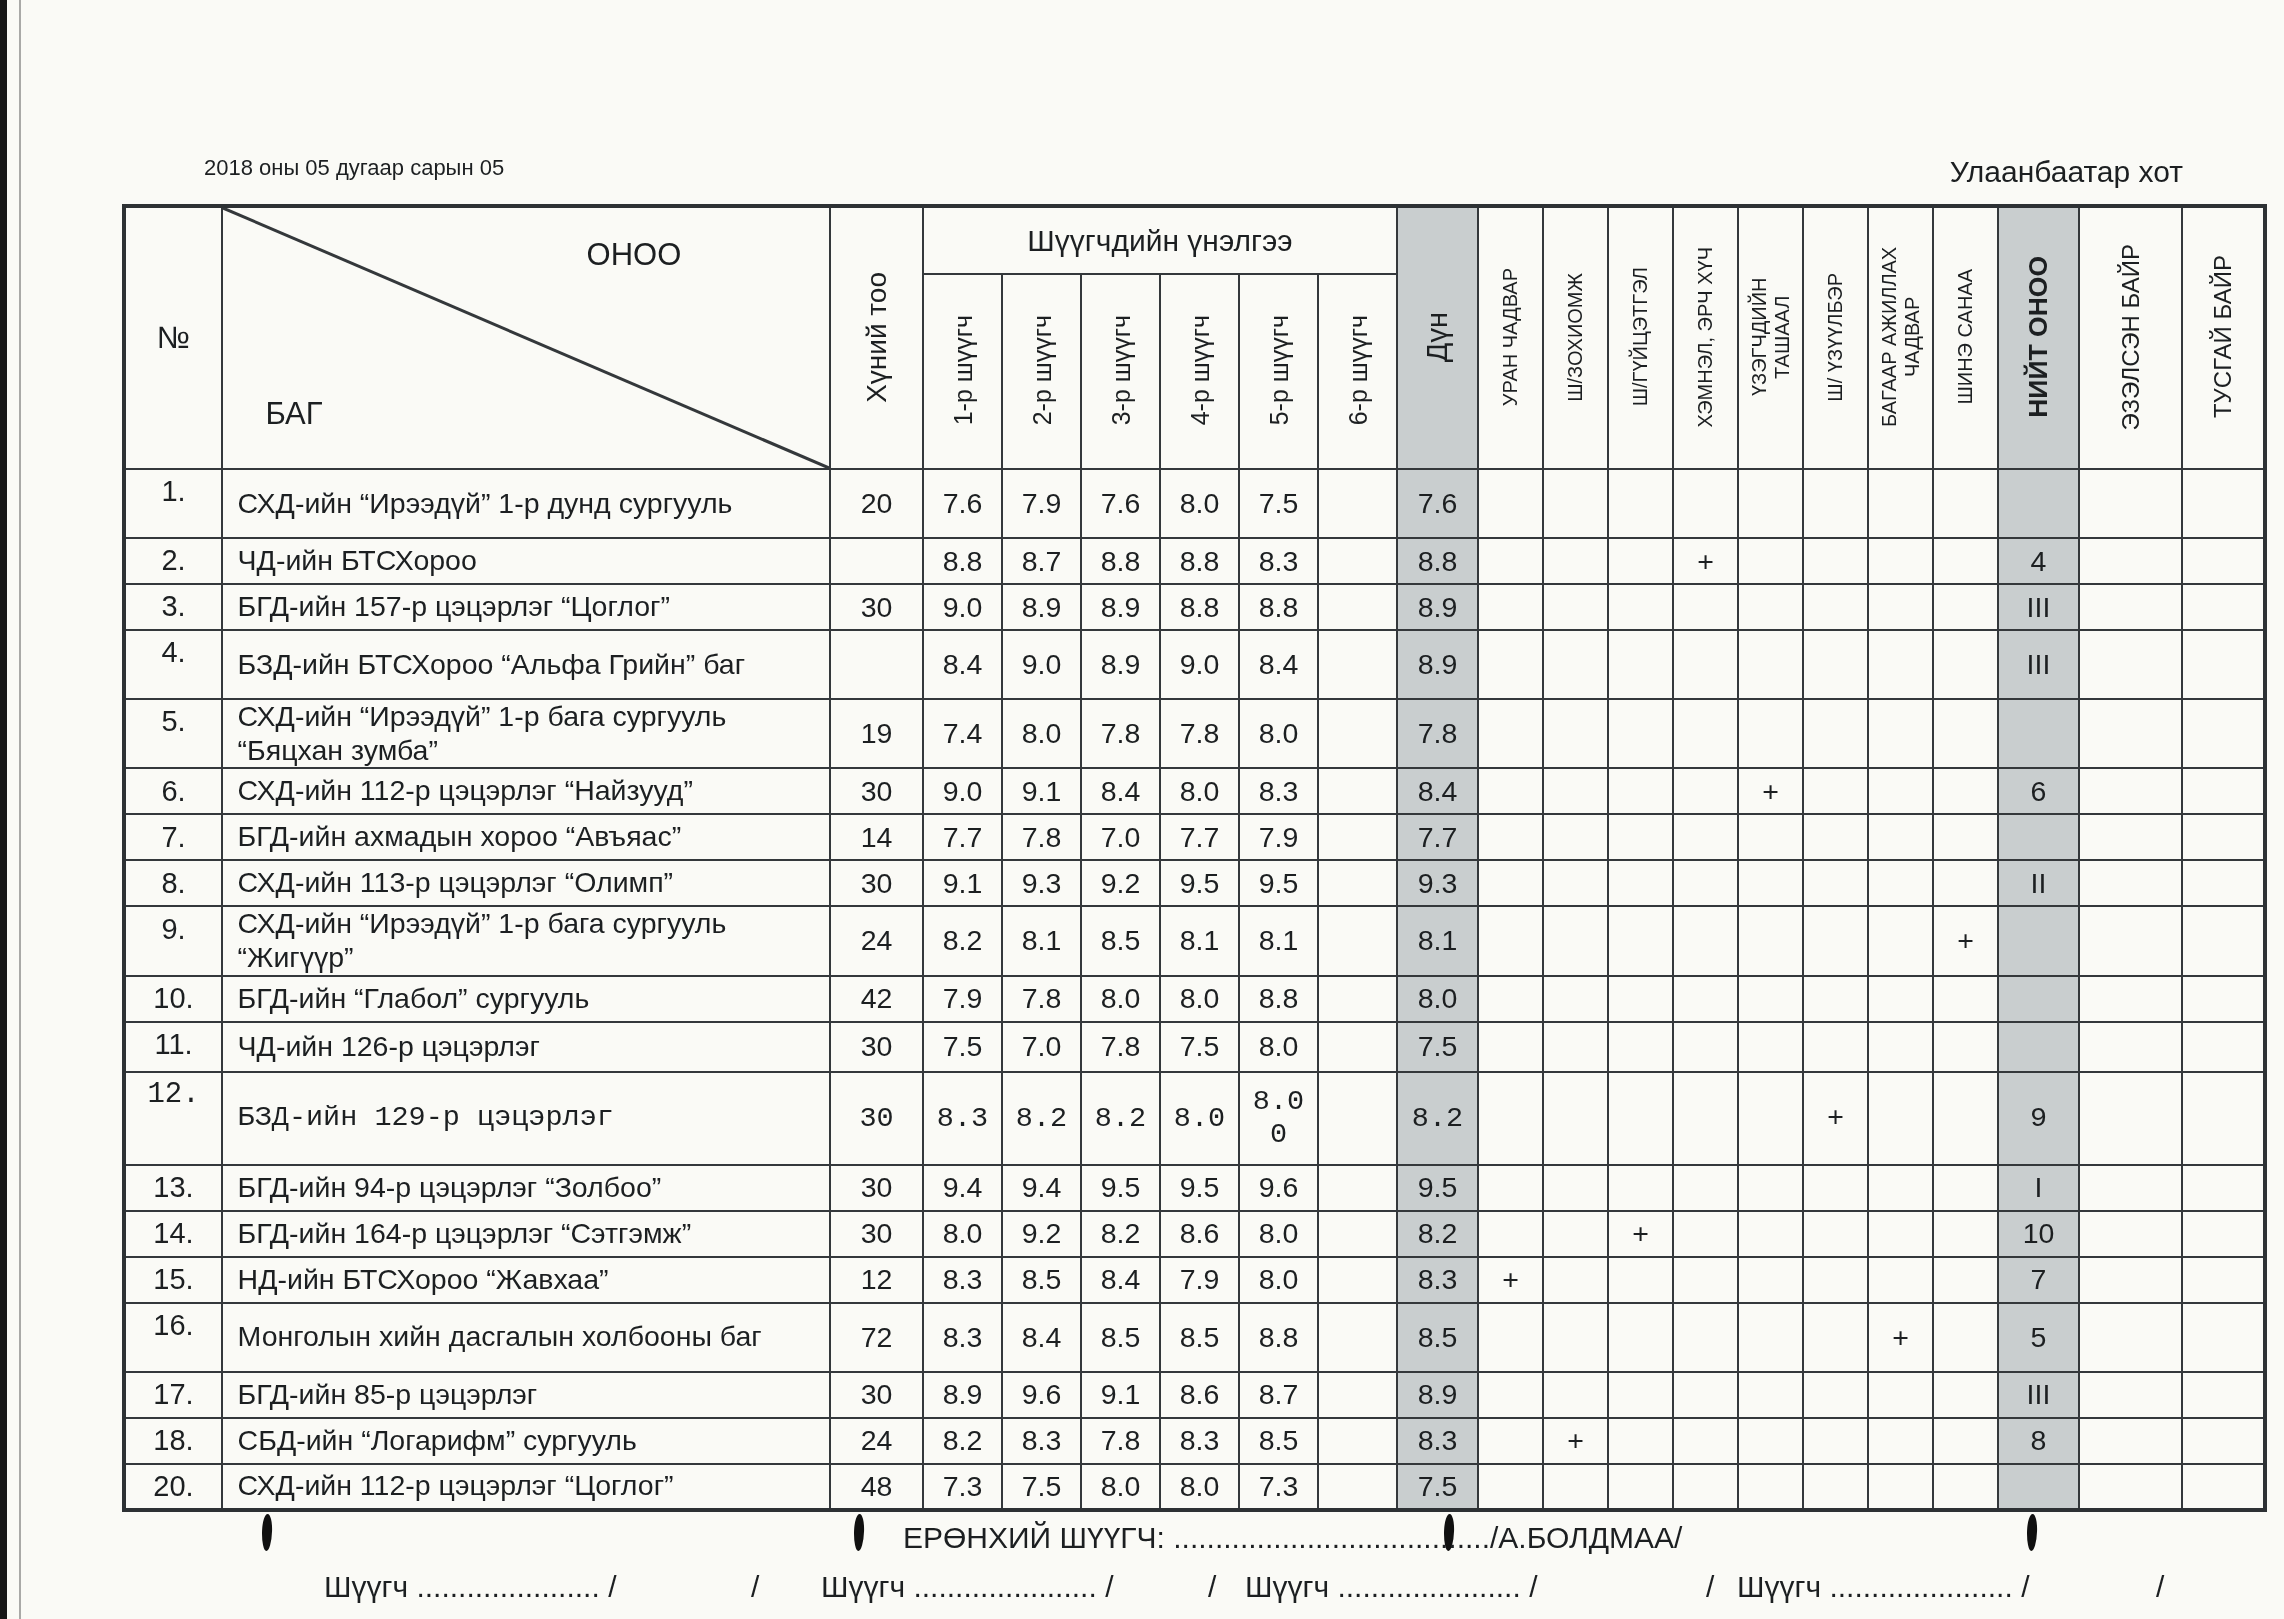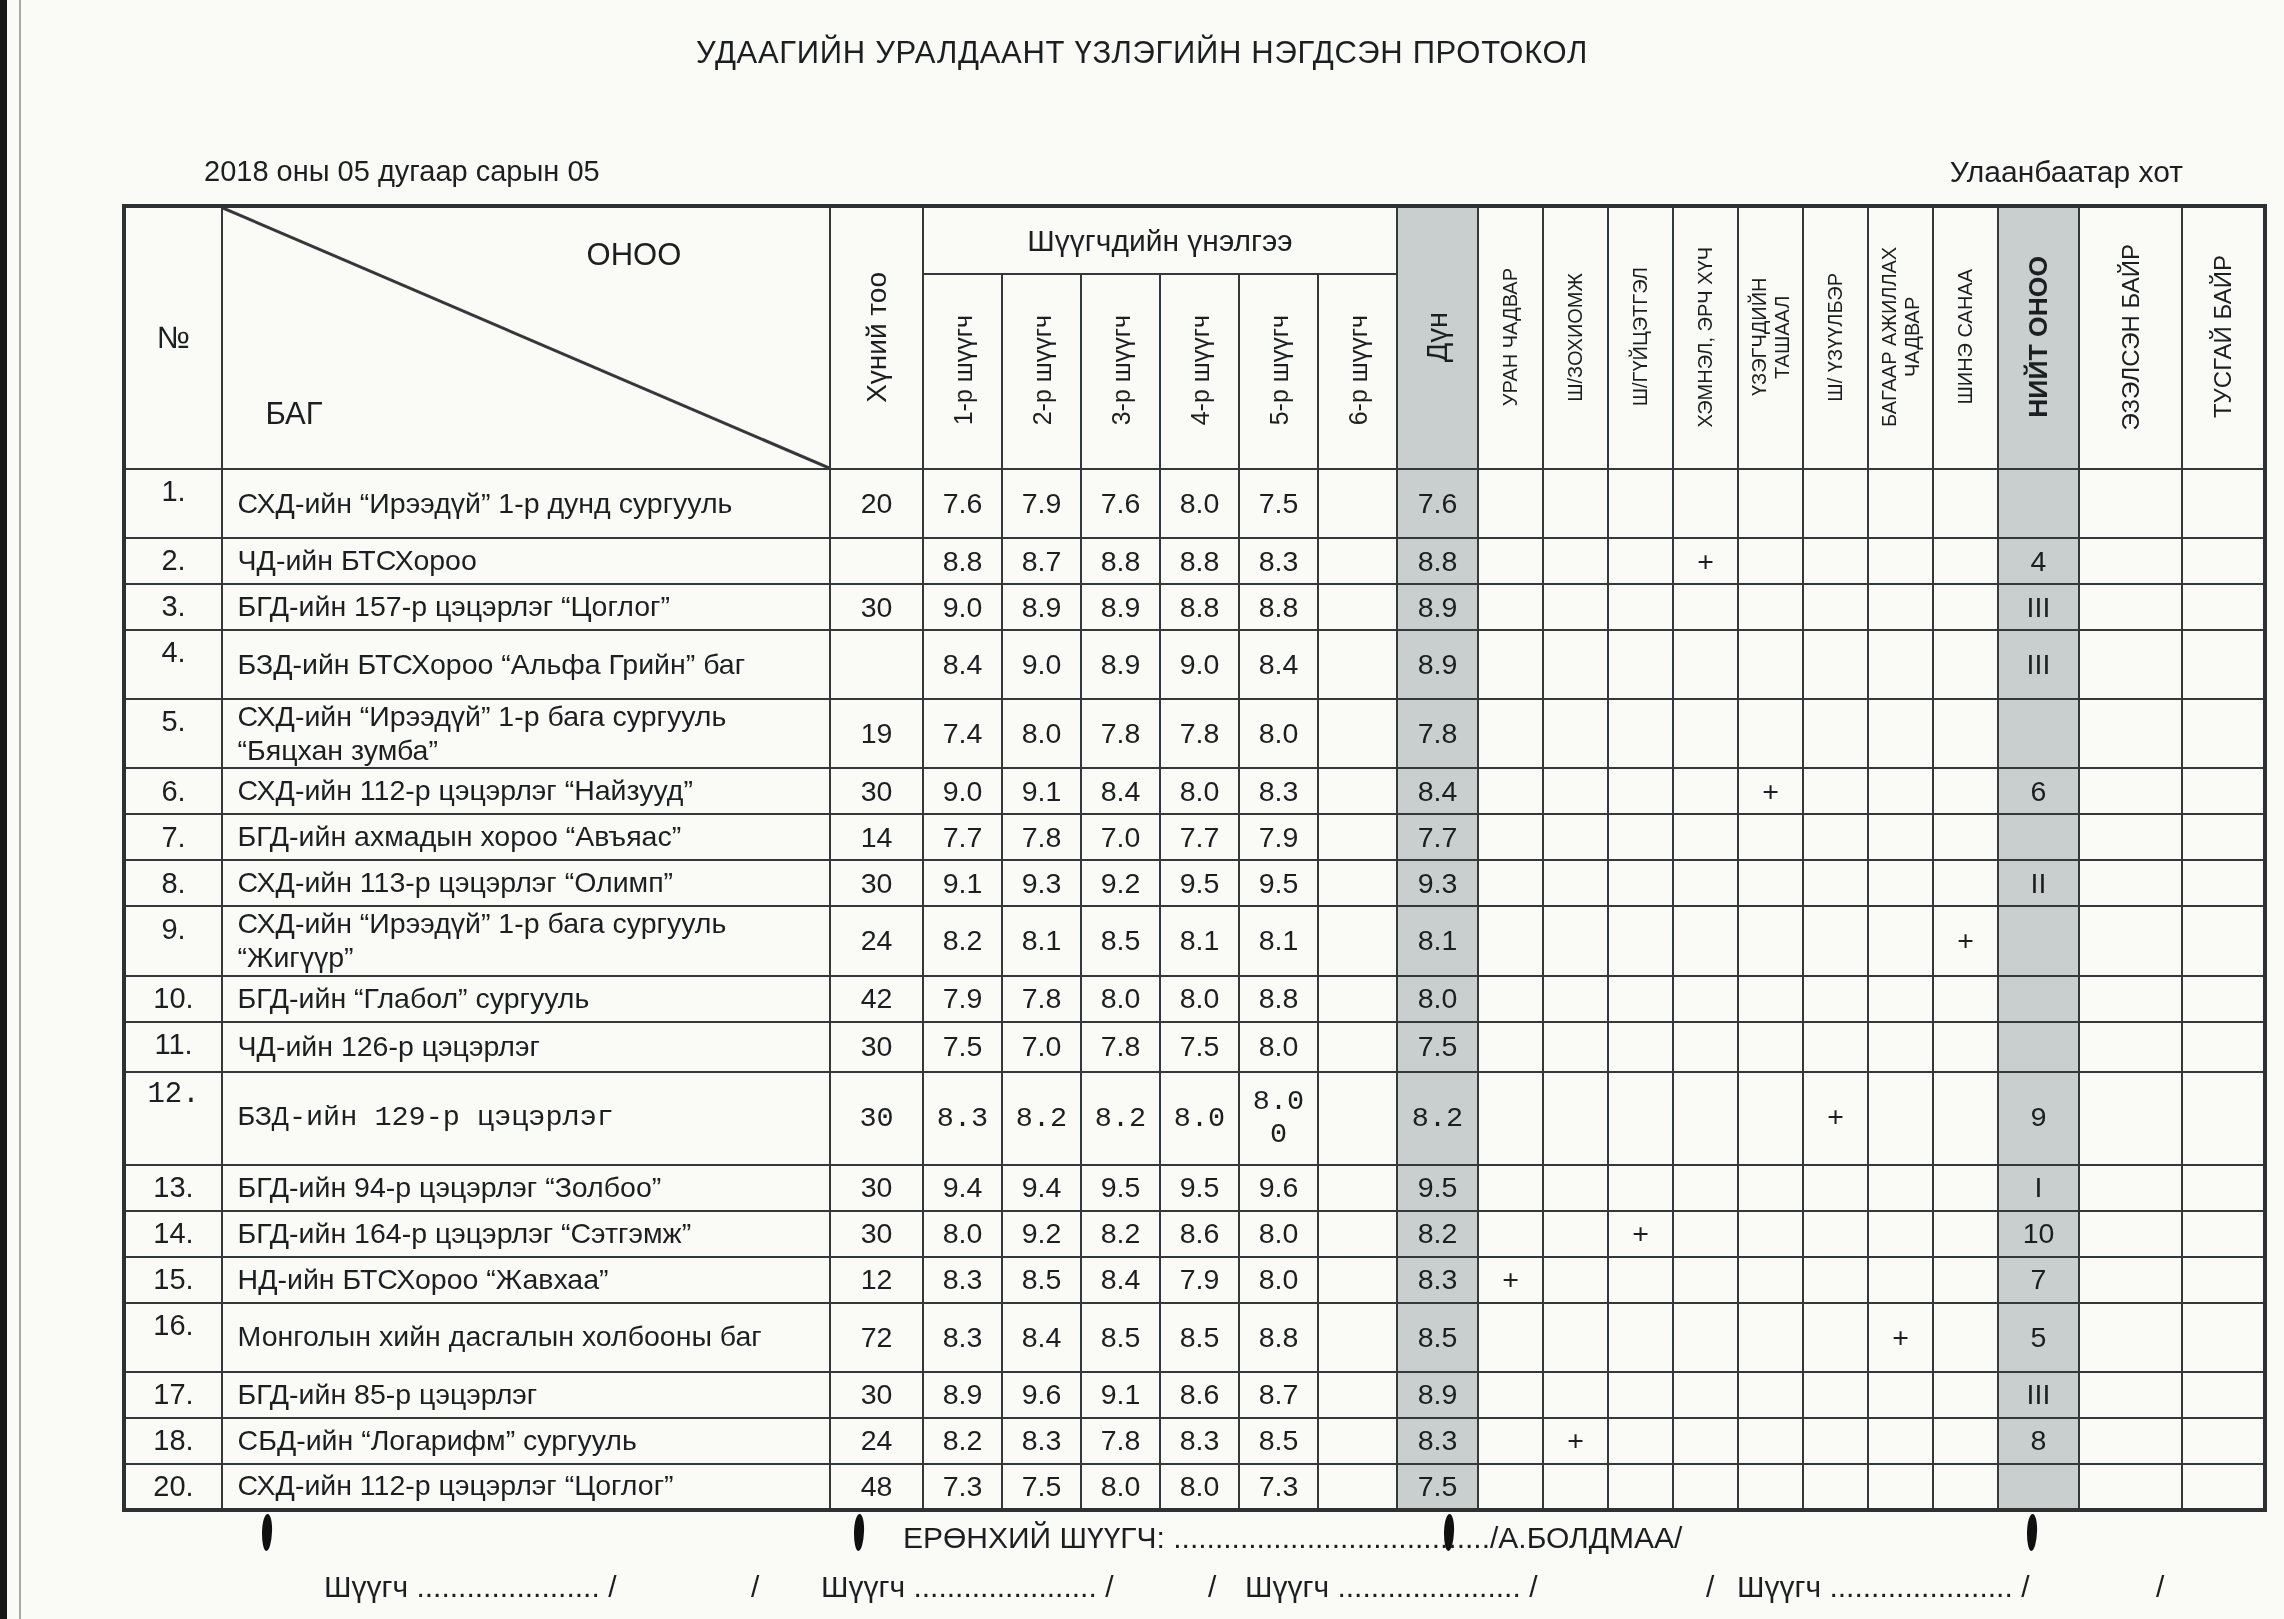--- a/index.html
+++ b/index.html
@@ -9,21 +9,21 @@
     font-family:"Liberation Sans","DejaVu Sans",sans-serif;
   }
   
   .scan-edge{position:absolute;left:0;top:0;width:6.6px;height:100%;background:#171717;}
   .scan-line{position:absolute;left:18.5px;top:0;width:2.6px;height:100%;background:rgba(70,70,70,.45);}
 
   .page-title{
     position:absolute;top:34px;left:0;width:100%;text-align:center;
     font-size:31px;line-height:1.25;letter-spacing:0.7px;font-weight:400;
   }
-  .date-left{position:absolute;top:155px;left:204px;font-size:29px;}
+  .date-left{position:absolute;top:155px;left:204px;font-size:22px;}
   .city-right{position:absolute;top:155px;right:101px;font-size:30px;}
 
   table.protocol{
     position:absolute;left:122px;top:204px;width:2141px;
     border-collapse:collapse;table-layout:fixed;
     border:4px solid #2d3134;
   }
   th,td{border:2px solid #34383b;padding:0;overflow:hidden;}
   th{font-weight:400;vertical-align:middle;text-align:center;}
   .gray{background:#c9cecf;}
@@ -60,21 +60,20 @@
   .chief-line{position:absolute;left:903px;top:1521px;font-size:30px;white-space:nowrap;}
   .sig{position:absolute;top:1570px;font-size:30px;white-space:nowrap;}
 </style>
 </head>
 <body>
 
 <div class="scan-edge"></div>
 <div class="scan-line"></div>
 
 <div class="page-title">
-  <div>УДААГИЙН УРАЛДААНТ ҮЗЛЭГИЙН НЭГДСЭН ПРОТОКОЛ</div>
 </div>
 
 <div class="date-left">2018 оны 05 дугаар сарын 05</div>
 <div class="city-right">Улаанбаатар хот</div>
 
 <table class="protocol">
   <colgroup>
     <col style="width:98px">
       <col style="width:608px">
       <col style="width:93px">

